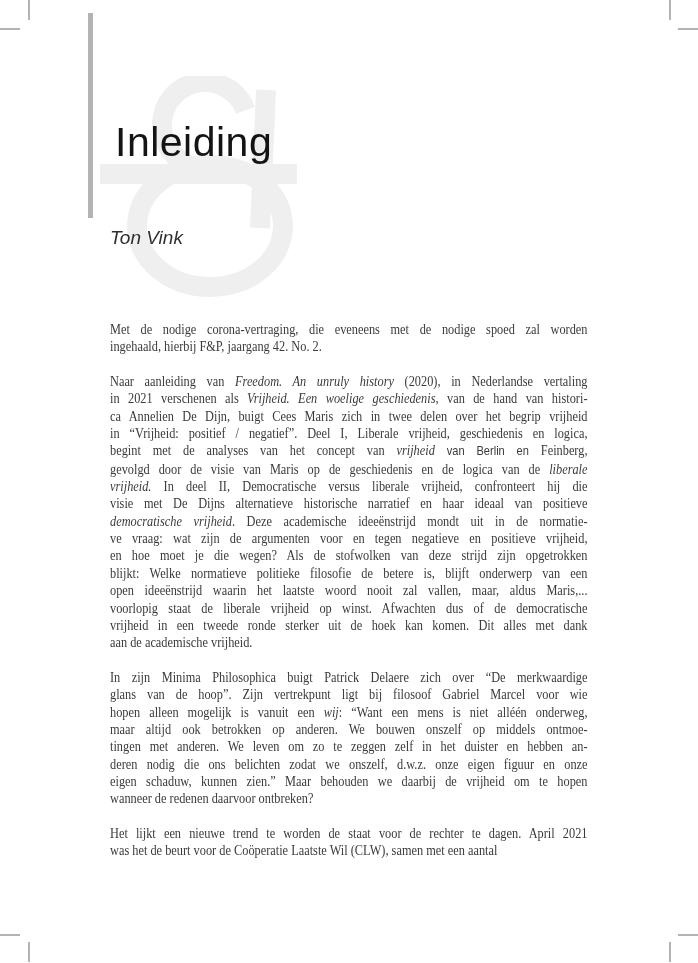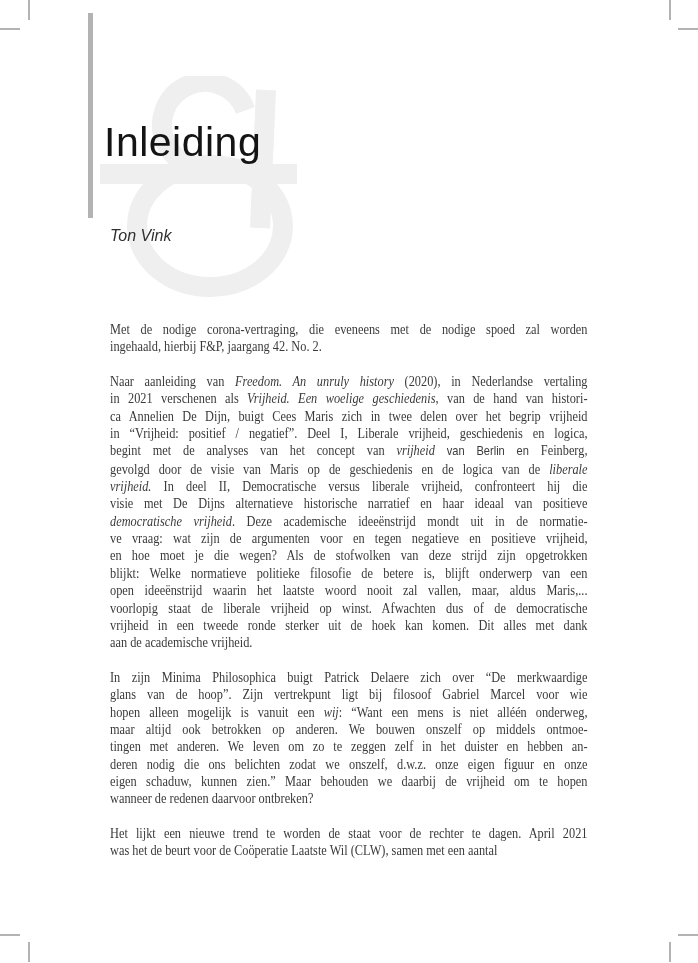--- a/index.html
+++ b/index.html
@@ -18,28 +18,28 @@
   .bl-h { left:0; top:934px; }
   .bl-v { left:28px; top:942px; }
   .br-h { left:678px; top:934px; }
   .br-v { left:669px; top:942px; }
   
   .accent-bar { position:absolute; left:88px; top:13px; width:5px; height:205px; background:#b3b3b3; }
   
   .watermark { position:absolute; left:90px; top:76px; z-index:0; }
   
   .title {
-    position:absolute; left:104px; top:118px; margin:0; z-index:1;
+    position:absolute; left:115px; top:118px; margin:0; z-index:1;
     font-family:"Liberation Sans", sans-serif; font-weight:400;
     font-size:41px; line-height:48px; letter-spacing:0.5px; color:#141414;
   }
   .author {
     position:absolute; left:110px; top:227px; z-index:1;
     font-family:"Liberation Sans", sans-serif; font-style:italic;
-    font-size:16px; color:#2f2f2f;
+    font-size:19px; color:#2f2f2f;
   }
   
   .body-text {
     position:absolute; left:110px; top:321px; width:542px; z-index:1;
     transform:scaleX(0.881); transform-origin:0 0;
     font-size:14px; line-height:17.35px; color:#3a3a3a;
   }
   .para { margin:0 0 17.35px 0; }
   .para:last-child { margin-bottom:0; }
   .line { text-align:justify; text-align-last:justify; white-space:normal; }

